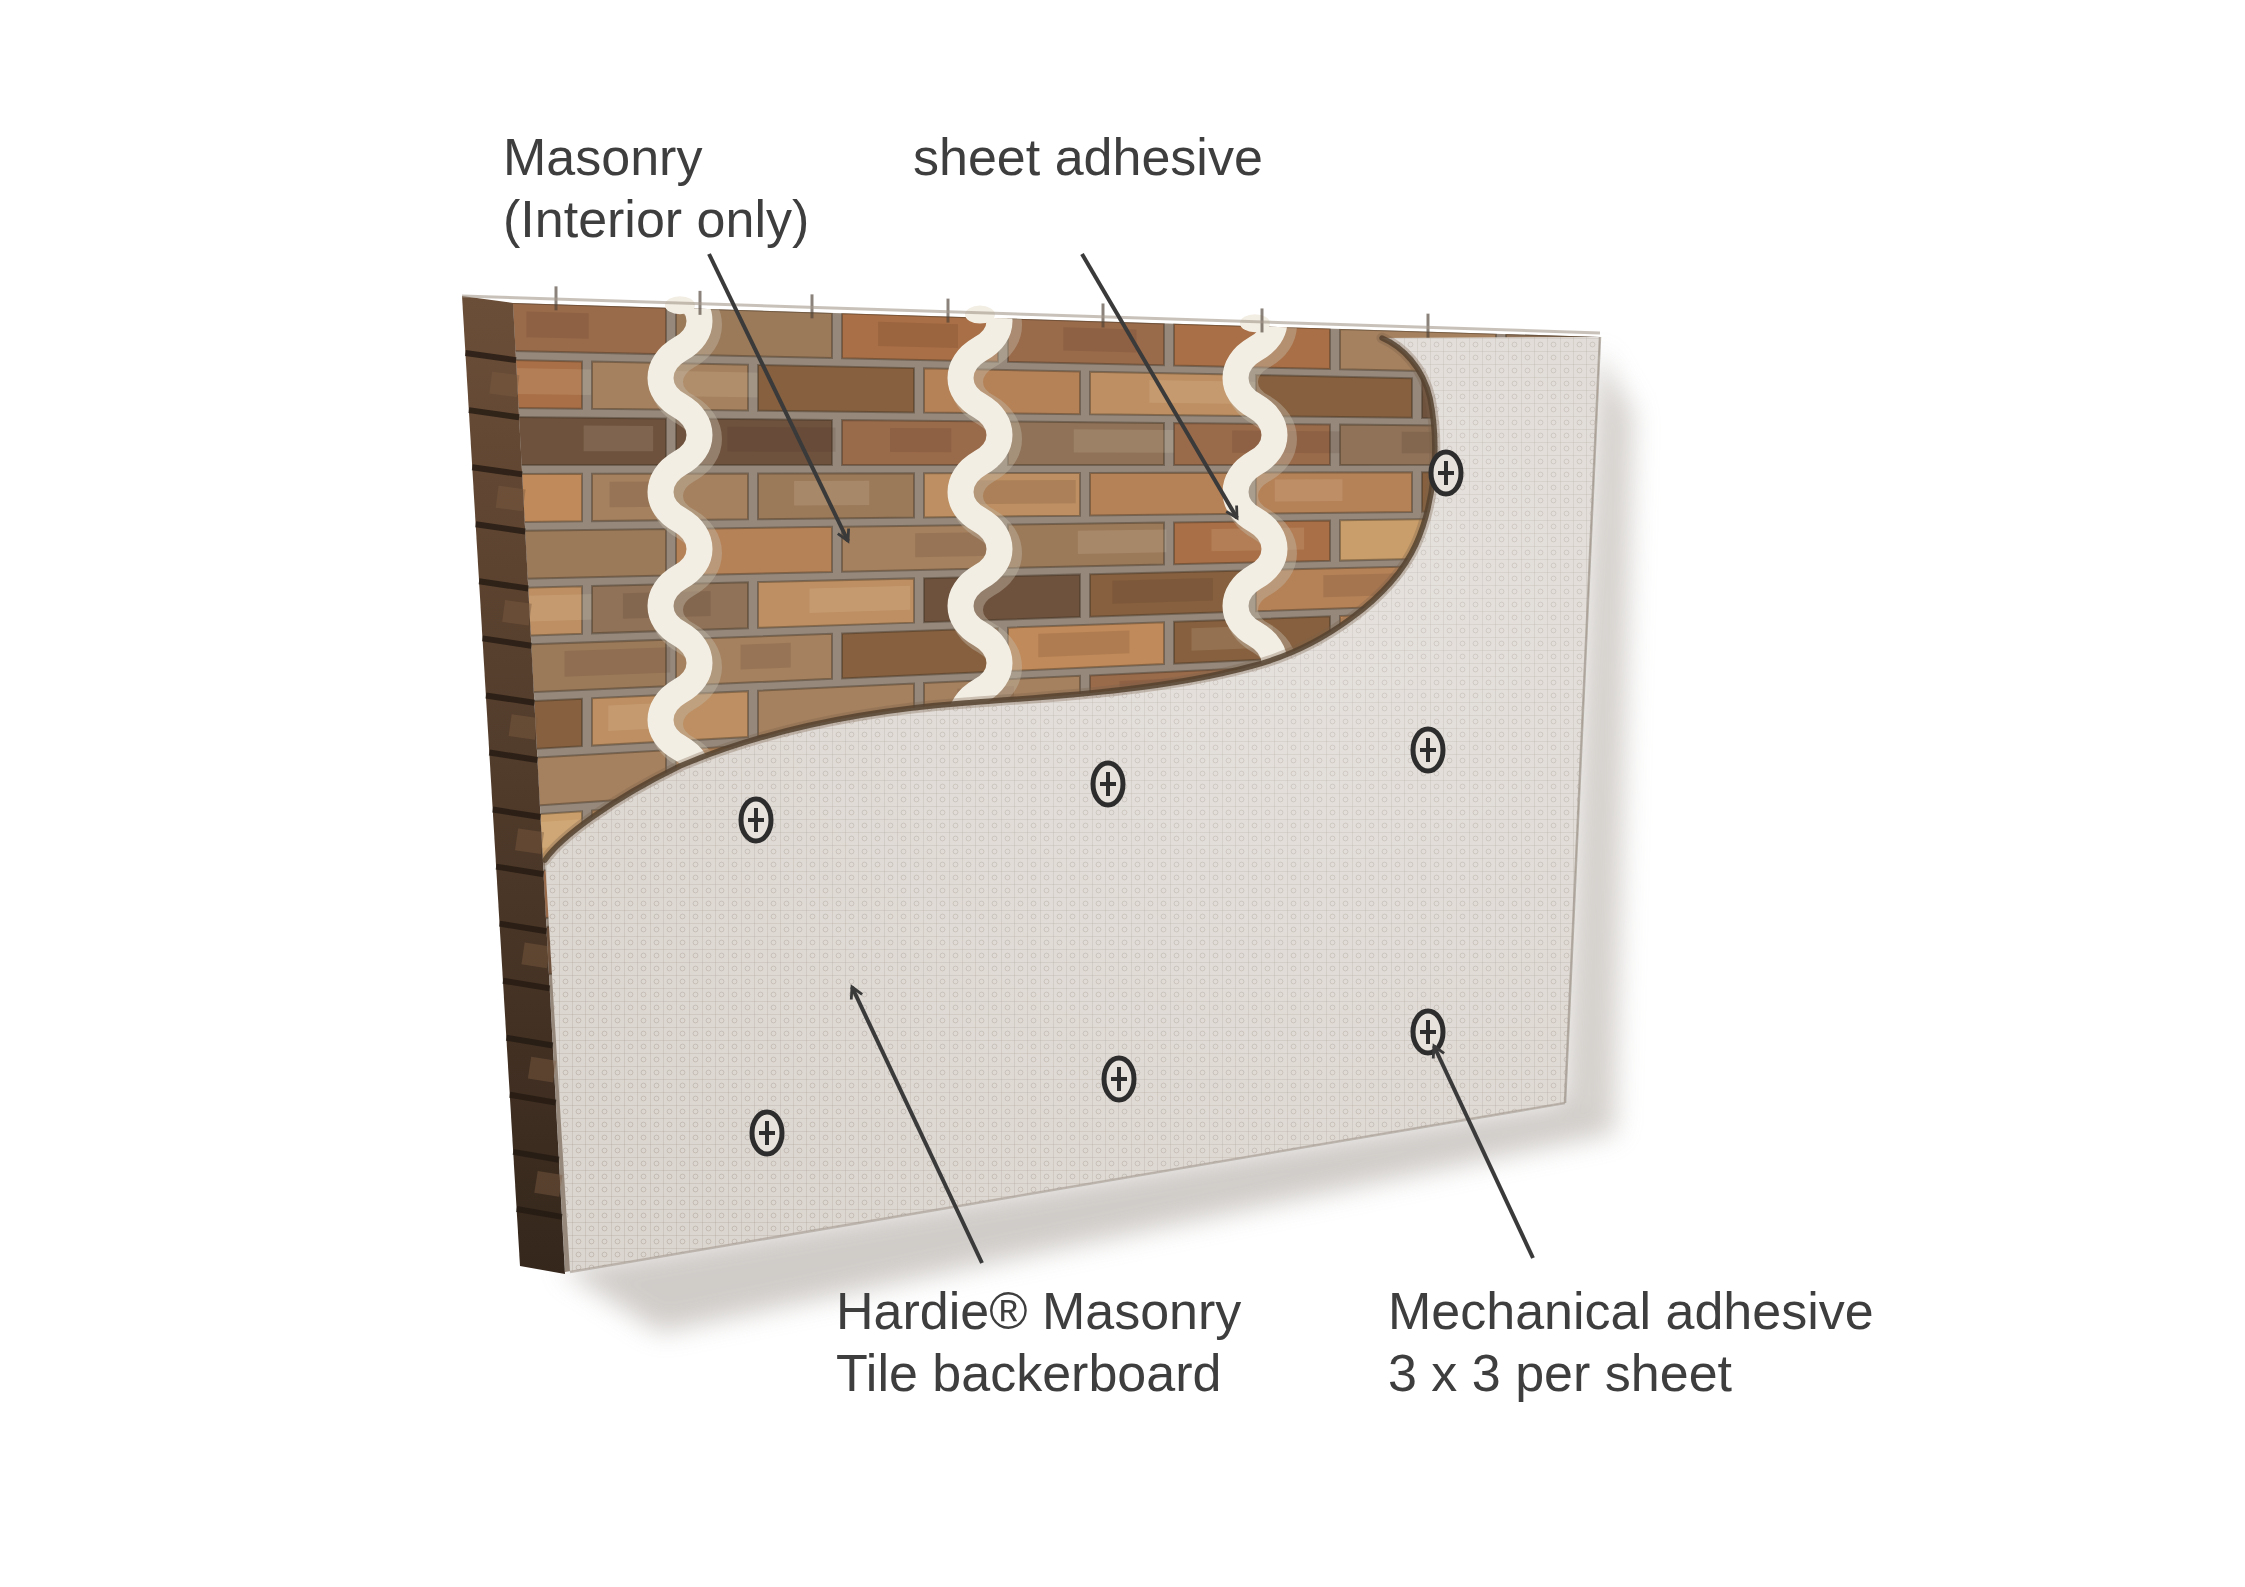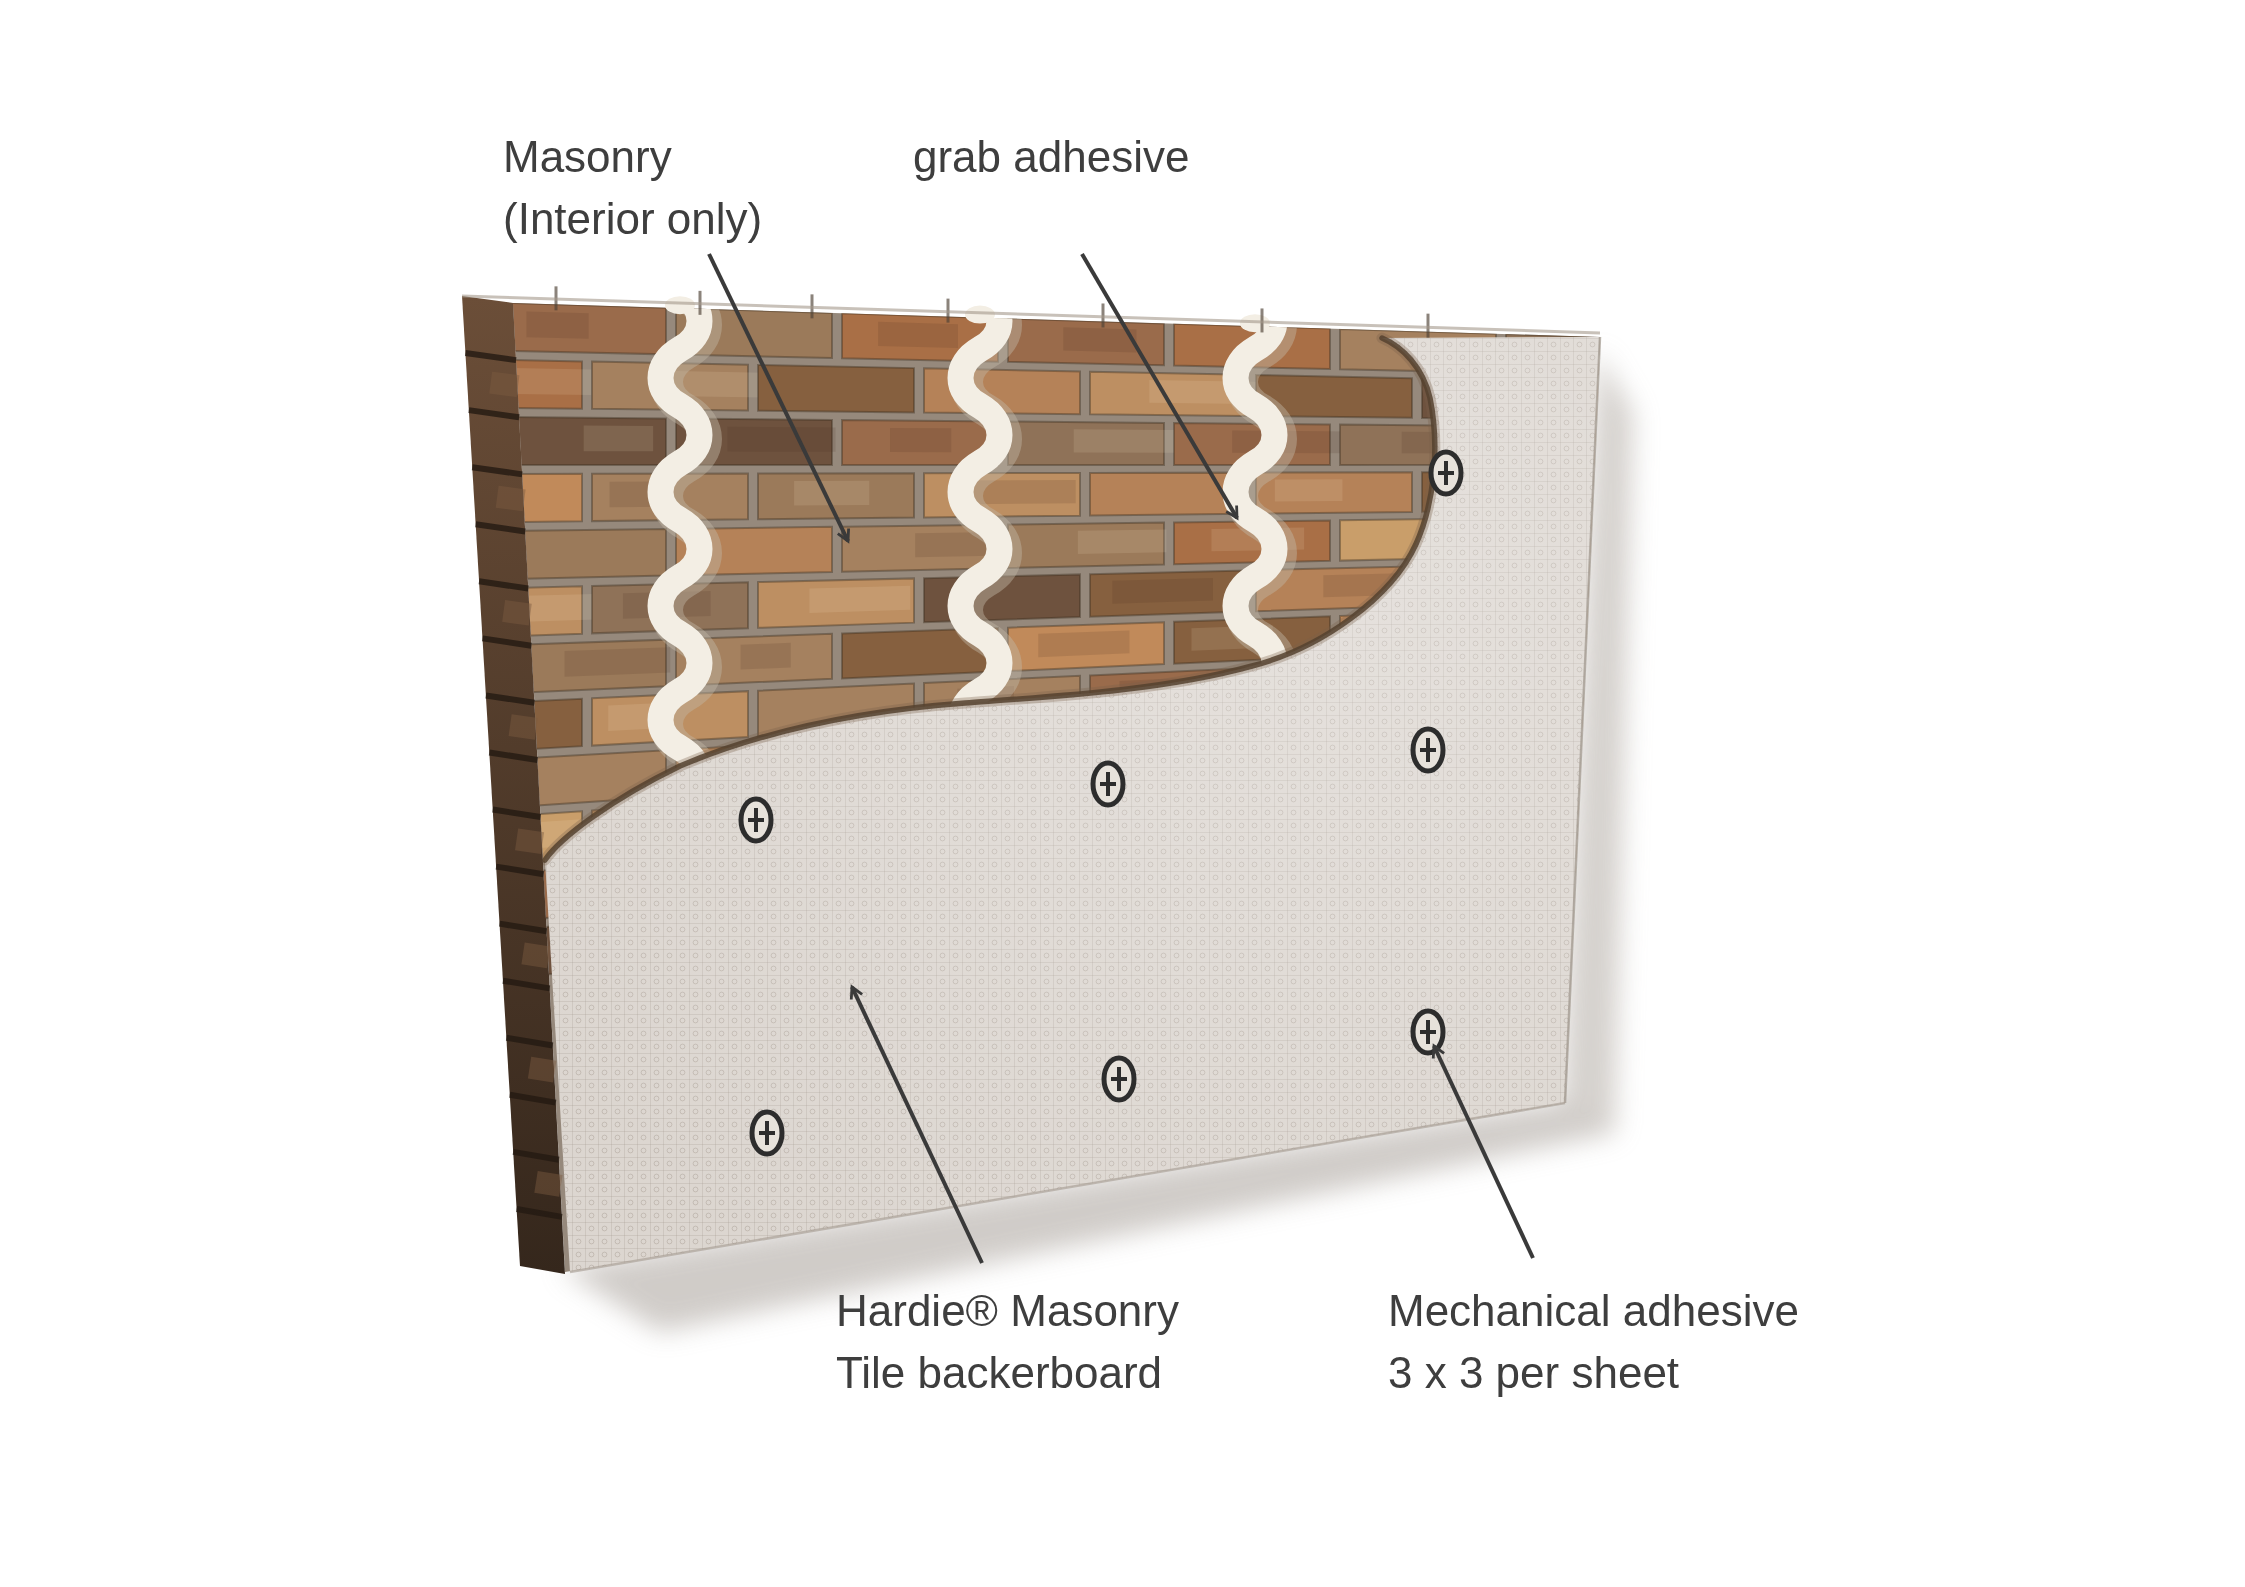--- a/index.html
+++ b/index.html
@@ -7,21 +7,21 @@
     position:relative;
     width:2245px;height:1587px;
     background:#ffffff;
     font-family:"Liberation Sans", sans-serif;
     overflow:hidden;
   }
   #diagram-svg{position:absolute;left:0;top:0;}
   .lbl{
     position:absolute;
     color:#3e3e3e;
-    font-size:44px;
+    font-size:52px;
     line-height:62px;
     white-space:nowrap;
     letter-spacing:0px;
   }
   .lbl span{display:block;}
   .lbl-masonry{left:503px;top:126px;}
   .lbl-adhesive{left:913px;top:126px;}
   .lbl-backer{left:836px;top:1280px;}
   .lbl-fixings{left:1388px;top:1280px;}
 </style>
@@ -383,21 +383,21 @@
         <line x1="982" y1="1263" x2="852" y2="987" stroke="#3a3a3a" stroke-width="4" marker-end="url(#arrow-head)"></line>
         <line x1="1533" y1="1258" x2="1434" y2="1046" stroke="#3a3a3a" stroke-width="4" marker-end="url(#arrow-head)"></line>
       </g>
   </svg>
 
   <div class="lbl lbl-masonry">
     <span>Masonry</span>
     <span>(Interior only)</span>
   </div>
   <div class="lbl lbl-adhesive">
-    <span>grab adhesive</span>
+    <span>sheet adhesive</span>
   </div>
   <div class="lbl lbl-backer">
     <span>Hardie® Masonry</span>
     <span>Tile backerboard</span>
   </div>
   <div class="lbl lbl-fixings">
     <span>Mechanical adhesive</span>
     <span>3 x 3 per sheet</span>
   </div>
 </div>

